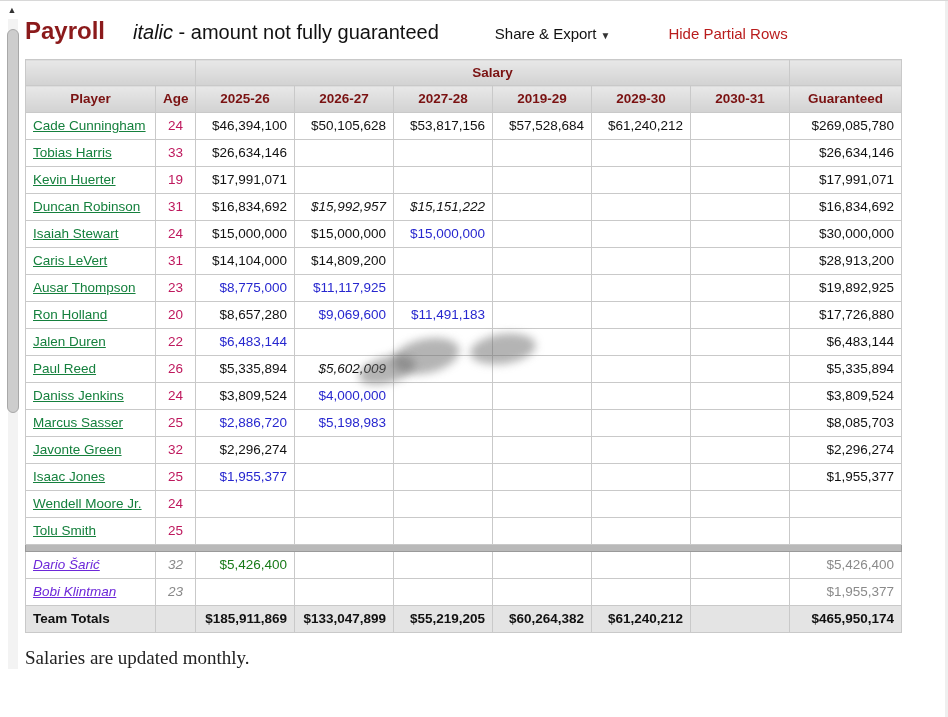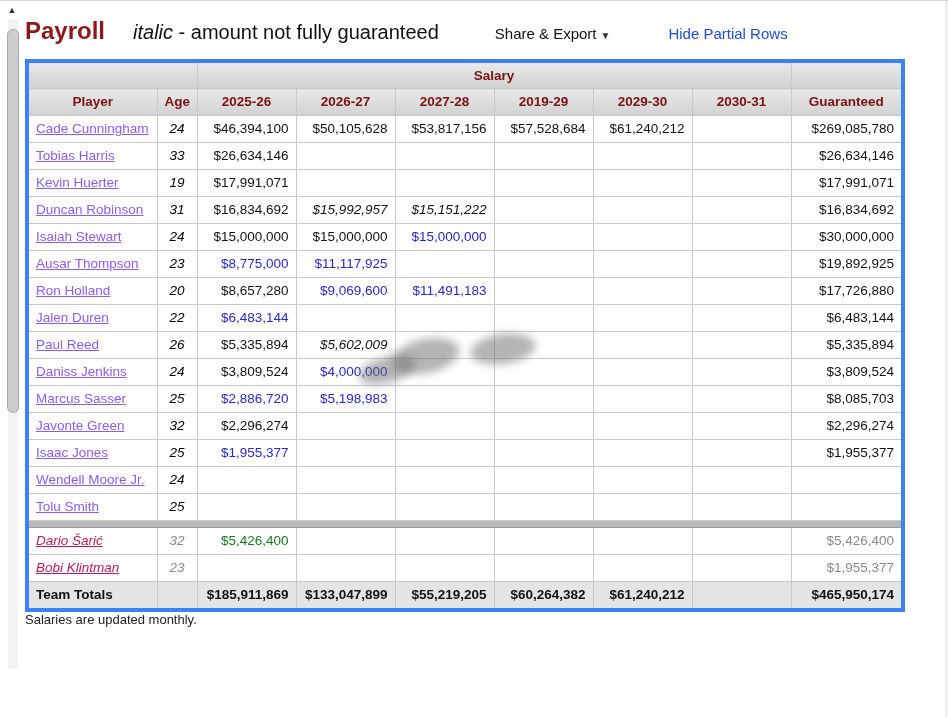--- a/index.html
+++ b/index.html
@@ -16,43 +16,43 @@
 
   .content { position:absolute; left:25px; top:16px; width:880px; }
 
   
   .topbar { display:flex; align-items:baseline; }
   .title { font-size:24px; font-weight:bold; color:#8b1a1b; }
   .legend { margin-left:28px; font-size:20px; color:#111; }
   .legend .it { font-style:italic; }
   .share { margin-left:56px; font-size:15px; color:#111; cursor:pointer; }
   .share .arr { font-size:10px; color:#333; margin-left:4px; }
-  .hide-partial { margin-left:58px; font-size:15px; color:#1d4ed8; cursor:pointer; }
+  .hide-partial { margin-left:58px; font-size:15px; color:#b91c1c; cursor:pointer; }
 
   
   table.payroll { border-collapse:collapse; margin-top:14px; width:876px; table-layout:fixed; font-size:13.5px; }
   table.payroll th, table.payroll td { border:1px solid #c9c9c9; padding:4px 7px; height:18px; line-height:18px; white-space:nowrap; overflow:hidden; }
-  table.payroll { border:4px solid #3b82f6; }
+  table.payroll { border:1px solid #3b82f6; }
   thead th { background:linear-gradient(#e8e8e8,#d2d2d2); color:#7a1212; font-weight:bold; text-align:center; border-color:#b5b5b5; }
   thead tr.overhead th { height:17px; line-height:17px; }
   .cell-player { text-align:left; }
-  .cell-player a { color:#8b5cf6; text-decoration:underline; cursor:pointer; }
-  .cell-age { text-align:center; color:#000000;font-style:italic; }
+  .cell-player a { color:#15803d; text-decoration:underline; cursor:pointer; }
+  .cell-age { text-align:center; color:#be185d; }
   .cell-money { text-align:right; color:#111; }
   .c-blue { color:#2727cf; }
   .c-italic { font-style:italic; }
   .c-green { color:#187a18; }
   .c-gray { color:#8a8a8a; }
-  tr.partial a { color:#be185d; font-style:italic; }
+  tr.partial a { color:#6d28d9; font-style:italic; }
   tr.partial .cell-age { color:#8a8a8a; font-style:italic; }
   tr.sep-row td { height:7px; line-height:7px; padding:0; background:#b9b9b9; border-color:#9a9a9a; }
   tfoot td { font-weight:bold; background:#e4e4e4; border-top:2px solid #8f8f8f; color:#111; }
   tfoot .totals-label { text-align:left; }
 
-  .footnote { margin-top:0; font-size:13px; color:#222; }
+  .footnote { margin-top:14px; font-size:19px; color:#222;font-family:Liberation Serif, serif; }
 
   
   .blob { position:absolute; background:rgba(105,105,105,0.5); border-radius:50%; filter:blur(4px); pointer-events:none; z-index:5; }
   .blob1 { left:392px; top:338px; width:68px; height:34px; transform:rotate(-12deg); }
   .blob2 { left:470px; top:333px; width:66px; height:30px; transform:rotate(-8deg); }
   .blob3 { left:358px; top:356px; width:58px; height:26px; transform:rotate(-15deg); }
 </style>
 </head>
 <body>
 
@@ -161,20 +161,31 @@
             <td class="cell-age">24</td>
             <td class="cell-money">$15,000,000</td>
             <td class="cell-money">$15,000,000</td>
             <td class="cell-money c-blue">$15,000,000</td>
             <td class="cell-money"></td>
             <td class="cell-money"></td>
             <td class="cell-money"></td>
             <td class="cell-money">$30,000,000</td>
           </tr>
           <tr>
+            <td class="cell-player"><a>Caris LeVert</a></td>
+            <td class="cell-age">31</td>
+            <td class="cell-money">$14,104,000</td>
+            <td class="cell-money">$14,809,200</td>
+            <td class="cell-money"></td>
+            <td class="cell-money"></td>
+            <td class="cell-money"></td>
+            <td class="cell-money"></td>
+            <td class="cell-money">$28,913,200</td>
+          </tr>
+          <tr>
             <td class="cell-player"><a>Ausar Thompson</a></td>
             <td class="cell-age">23</td>
             <td class="cell-money c-blue">$8,775,000</td>
             <td class="cell-money c-blue">$11,117,925</td>
             <td class="cell-money"></td>
             <td class="cell-money"></td>
             <td class="cell-money"></td>
             <td class="cell-money"></td>
             <td class="cell-money">$19,892,925</td>
           </tr>

